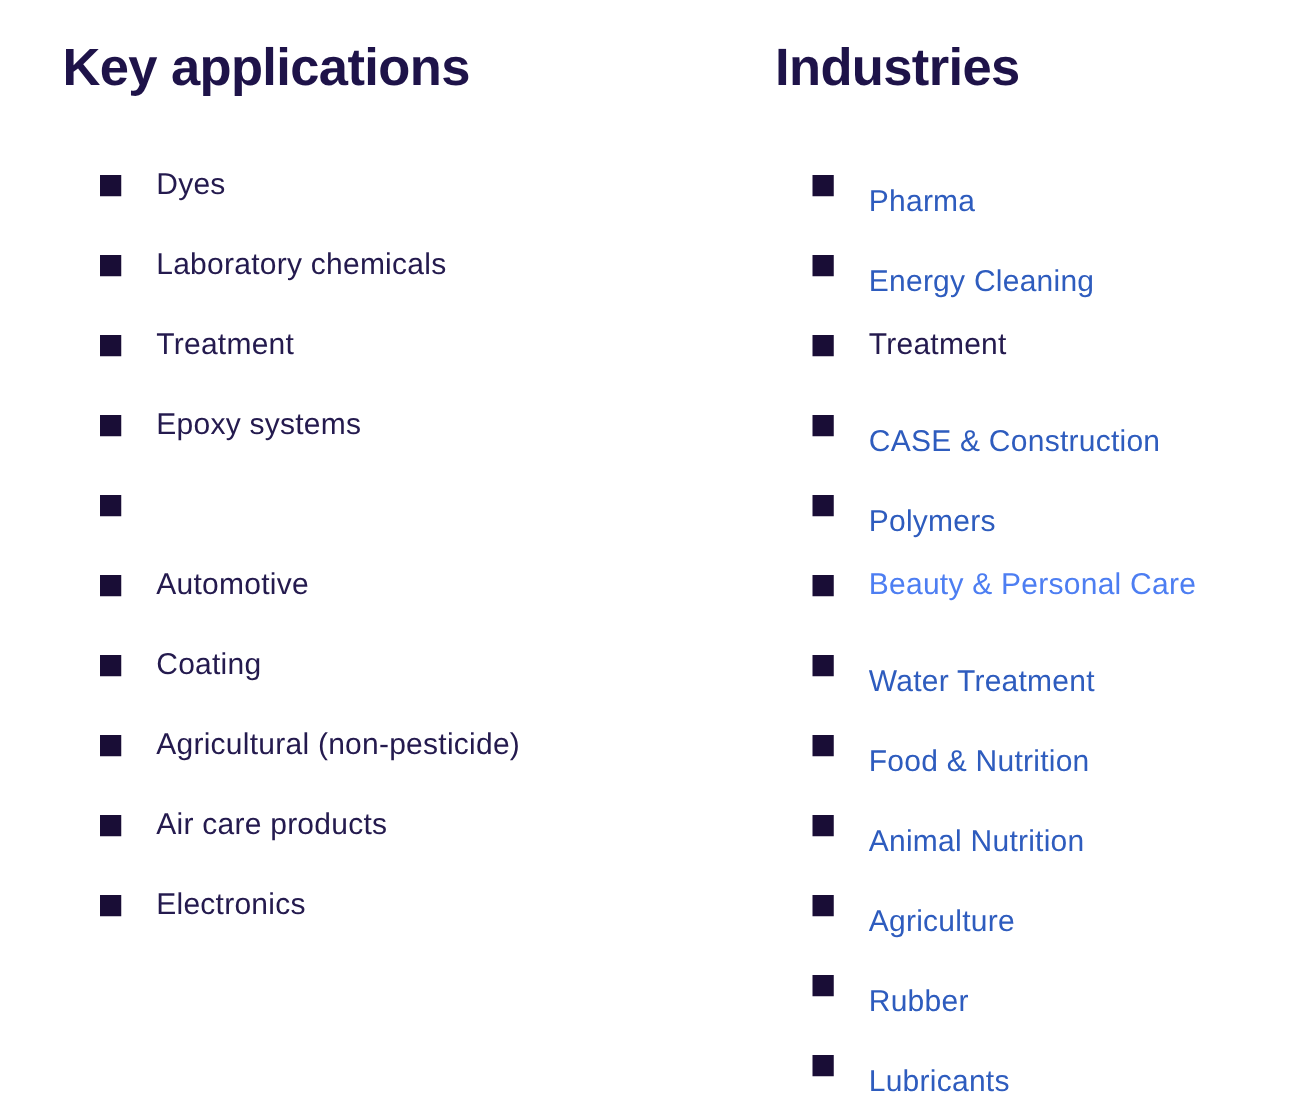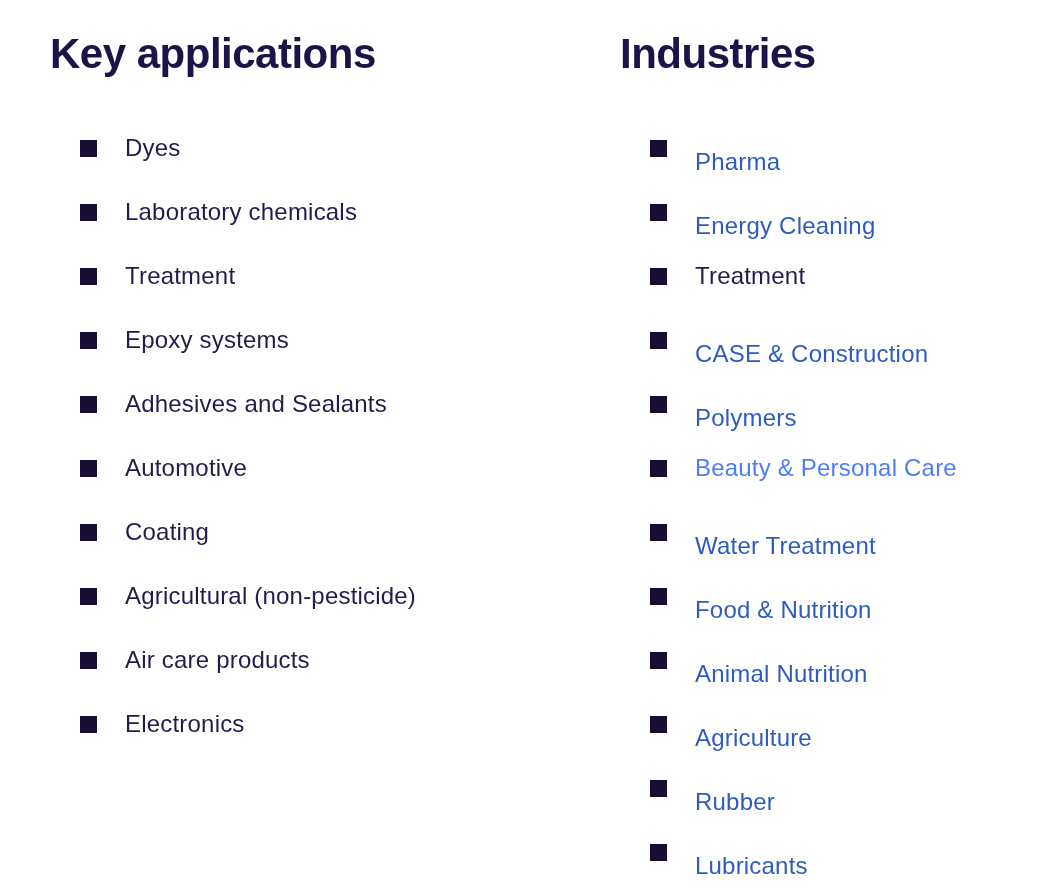--- a/index.html
+++ b/index.html
@@ -82,21 +82,20 @@
         <li>
           <span class="bullet"></span>
           <span class="label t-text">Treatment</span>
         </li>
         <li>
           <span class="bullet"></span>
           <span class="label t-text">Epoxy systems</span>
         </li>
         <li>
           <span class="bullet"></span>
-          <span class="label t-text">Adhesives and Sealants</span>
         </li>
         <li>
           <span class="bullet"></span>
           <span class="label t-text">Automotive</span>
         </li>
         <li>
           <span class="bullet"></span>
           <span class="label t-text">Coating</span>
         </li>
         <li>

